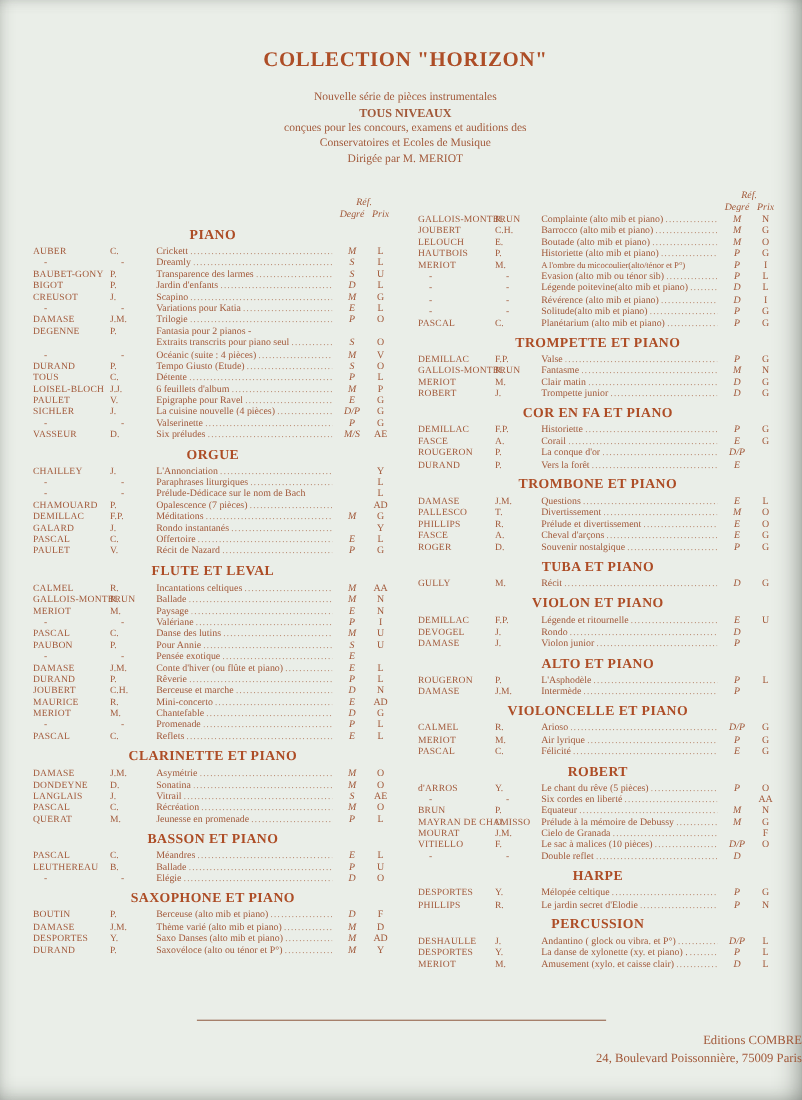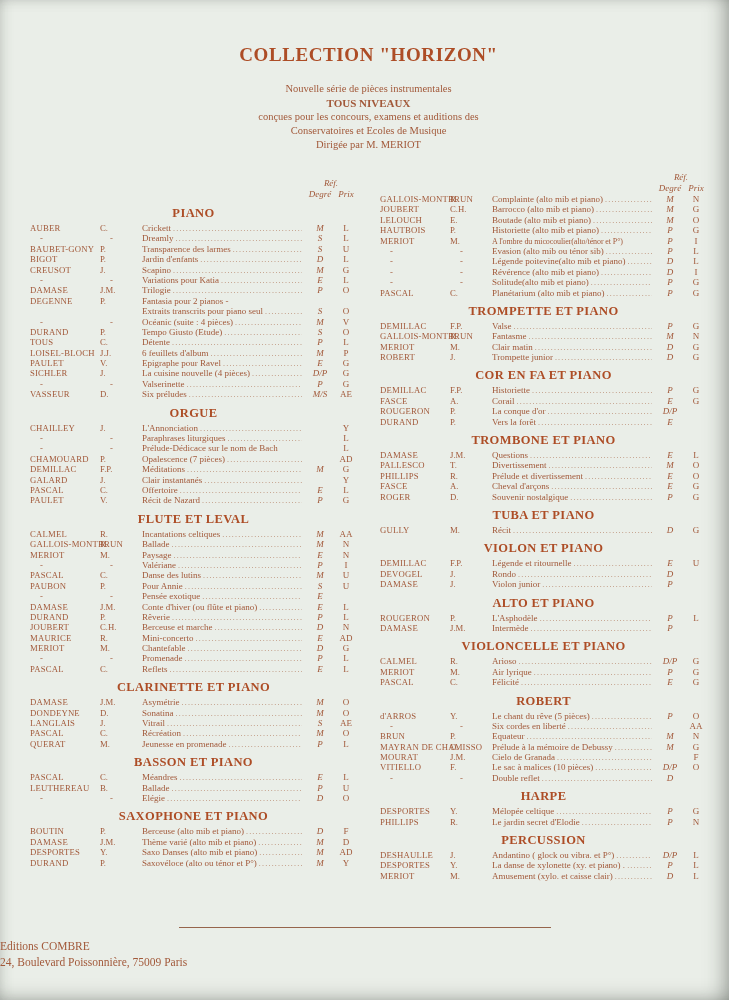--- a/index.html
+++ b/index.html
@@ -35,21 +35,21 @@
   .author{width:70px;flex:none;font-size:8.7px;letter-spacing:.2px;white-space:nowrap;}
   .author.dash,.initial.dash{padding-left:10px;box-sizing:border-box;}
   .initial{flex:1;font-size:8.7px;white-space:nowrap;}
   .title-wrap{flex:1;display:flex;align-items:baseline;overflow:hidden;}
   .title-text{white-space:nowrap;}
   .title-text.small{font-size:8px;letter-spacing:-.1px;}
   .leader{flex:1;overflow:hidden;white-space:nowrap;color:#b07a5c;margin:0 3px 0 2px;}
   .leader::after{content:"..........................................................................................";letter-spacing:1.2px;font-size:8px;}
   .degre{width:30px;flex:none;font-style:italic;text-align:center;}
   .prix{width:22px;flex:none;text-align:center;}
-  .footer{position:absolute;bottom:30px;left:0;right:0;text-align:left;}
+  .footer{position:absolute;bottom:30px;left:0;right:0;text-align:right;}
   .footer-rule{width:372px;margin:0 auto 10px;border-top:1px solid #96654c;}
   .pub,.addr{font-size:11.5px;line-height:16px;}
 </style>
 </head>
 <body>
 
 <div class="page">
   <div class="header">
     <div class="title">COLLECTION "HORIZON"</div>
     <div class="sub">Nouvelle série de pièces instrumentales</div>
@@ -332,21 +332,21 @@
             </span>
             <span class="degre">M</span>
             <span class="prix">G</span>
           </div>
           <div class="row">
             <span class="name-block">
               <span class="author">GALARD</span>
               <span class="initial">J.</span>
             </span>
             <span class="title-wrap">
-              <span class="title-text">Clair instantanés</span>
+              <span class="title-text">Rondo instantanés</span>
               <span class="leader"></span>
             </span>
             <span class="degre"></span>
             <span class="prix">Y</span>
           </div>
           <div class="row">
             <span class="name-block">
               <span class="author">PASCAL</span>
               <span class="initial">C.</span>
             </span>

